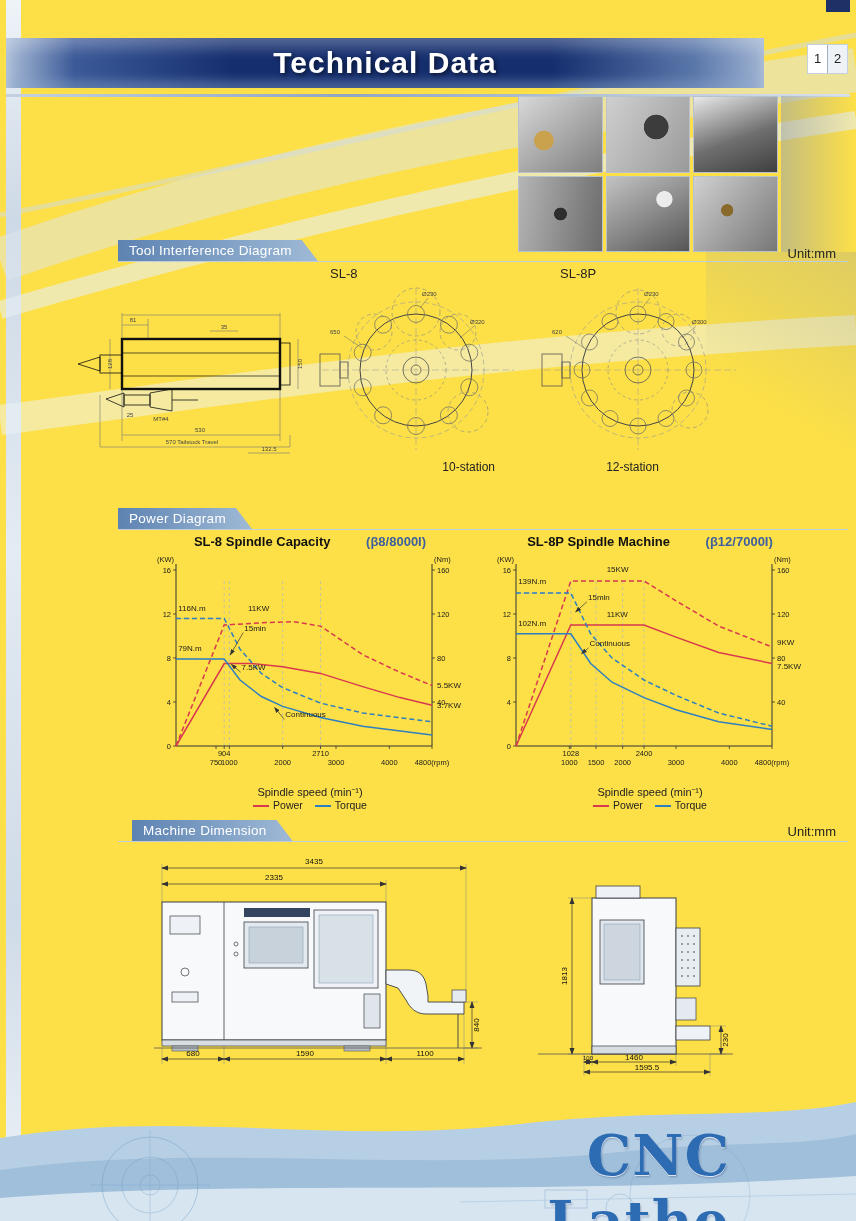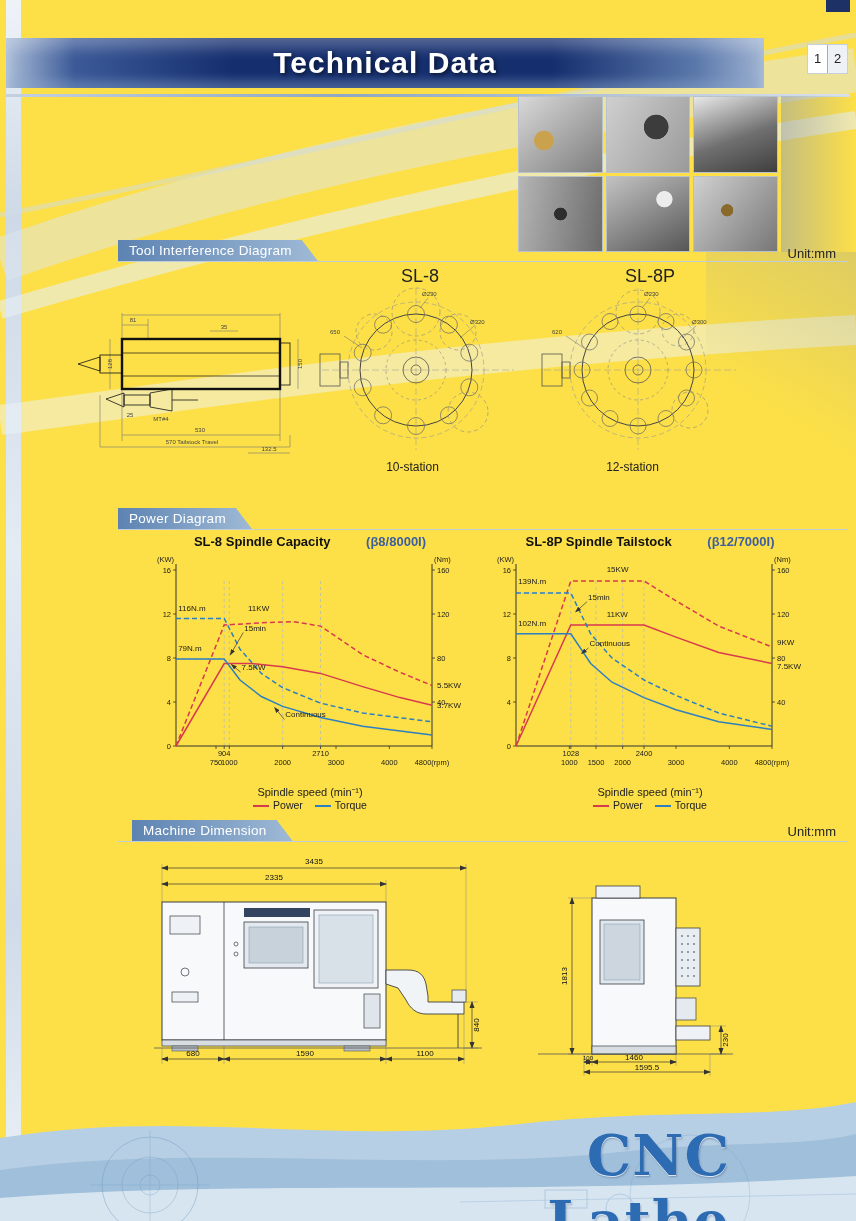--- a/index.html
+++ b/index.html
@@ -42,21 +42,21 @@
 
   
   .ribbon{position:absolute;height:21px;line-height:21px;padding:0 26px 0 11px;color:#fff;
     font-size:13.5px;letter-spacing:.3px;background:linear-gradient(90deg,#5d83b2,#9fbad6);
     clip-path:polygon(0 0,calc(100% - 16px) 0,100% 100%,0 100%);
     filter:drop-shadow(1px 2px 2px rgba(60,90,130,.35));z-index:3;}
   .section-line{position:absolute;left:118px;right:8px;height:1px;background:#c0cdda;z-index:2;}
   .unit{position:absolute;right:20px;font-size:13px;color:#222;z-index:3;}
 
   
-  .model-label{position:absolute;font-size:18px;color:#222;text-align:center;}
+  .model-label{position:absolute;font-size:13px;color:#222;text-align:left;}
   .station-label{position:absolute;font-size:12px;color:#222;text-align:center;}
   .tiny{font-size:6px;fill:#444;}
   .dwg{position:absolute;}
 
   
   .chart{position:absolute;width:344px;}
   .chart-title{text-align:center;font-size:13px;font-weight:bold;color:#111;height:20px;}
   .chart-title .spec{color:#3d5f9e;font-weight:600;margin-left:32px;}
   .chart-xlabel{text-align:center;font-size:11px;color:#222;height:15px;}
   .legend{display:flex;justify-content:center;gap:12px;font-size:10.5px;color:#222;align-items:center;}
@@ -233,21 +233,21 @@
     <g>
       <line x1="110" y1="16" x2="102" y2="26" stroke="#666" stroke-width="0.5"></line>
       <text class="tiny" x="104" y="14">Ø230</text>
       <line x1="156" y1="44" x2="142" y2="56" stroke="#666" stroke-width="0.5"></line>
       <text class="tiny" x="152" y="42">Ø300</text>
       <line x1="26" y1="54" x2="44" y2="66" stroke="#666" stroke-width="0.5"></line>
       <text class="tiny" x="12" y="52">620</text>
     </g>
   </svg>
 
-  <div class="station-label" style="left:330px;top:460px;width:165px;">10-station</div>
+  <div class="station-label" style="left:330px;top:460px;width:165px;text-align:right;">10-station</div>
   <div class="station-label" style="left:550px;top:460px;width:165px;">12-station</div>
 
   <div class="ribbon" style="left:118px;top:508px;">Power Diagram</div>
   <div class="section-line" style="top:529px;"></div>
 
   <div class="chart" style="left:138px;top:534px;">
     <div class="chart-title">
       <span>SL-8 Spindle Capacity</span>
       <span class="spec">(β8/8000I)</span>
     </div>
@@ -320,21 +320,21 @@
       </svg>
     <div class="chart-xlabel">Spindle speed (min⁻¹)</div>
     <div class="legend">
       <span><span class="sw sw-red"></span><span>Power</span></span>
       <span><span class="sw sw-blue"></span><span>Torque</span></span>
     </div>
   </div>
 
   <div class="chart" style="left:478px;top:534px;">
     <div class="chart-title">
-      <span>SL-8P Spindle Tailstock</span>
+      <span>SL-8P Spindle Machine</span>
       <span class="spec">(β12/7000I)</span>
     </div>
     <svg class="chart-svg" width="344" height="226" viewBox="0 0 344 226">
         <defs>
           <marker id="arw1" markerWidth="6" markerHeight="6" refX="5.2" refY="3" orient="auto" markerUnits="userSpaceOnUse">
             <path d="M6,3 L0,0.8 L0,5.2 Z" fill="#333"></path>
           </marker>
         </defs>
         <line x1="92.82666666666667" y1="192" x2="92.82666666666667" y2="26" stroke="#aeb8c2" stroke-dasharray="3,3" stroke-width="0.7"></line>
         <line x1="118" y1="192" x2="118" y2="26" stroke="#aeb8c2" stroke-dasharray="3,3" stroke-width="0.7"></line>

